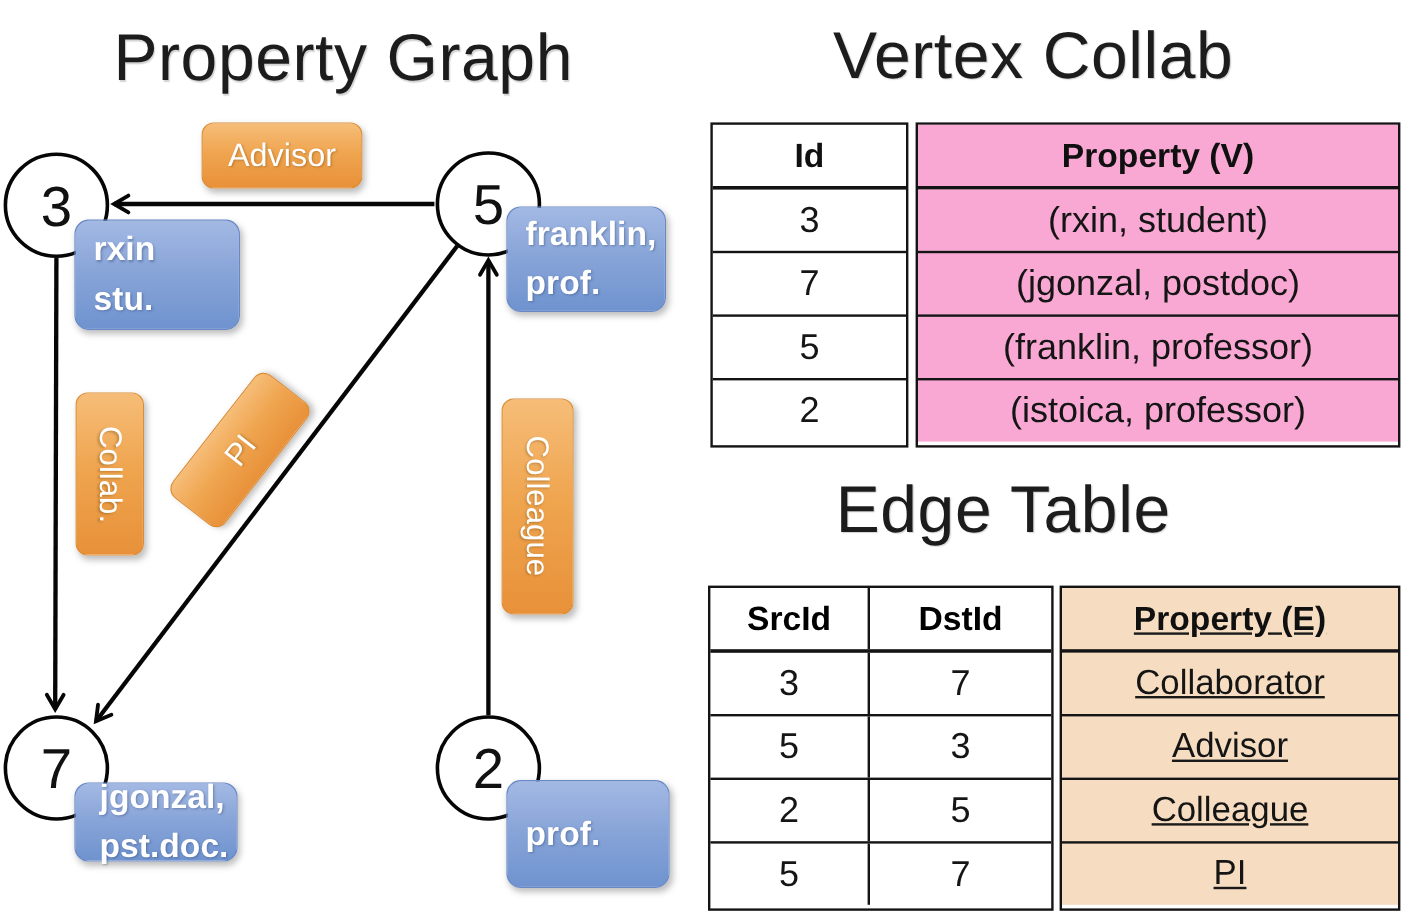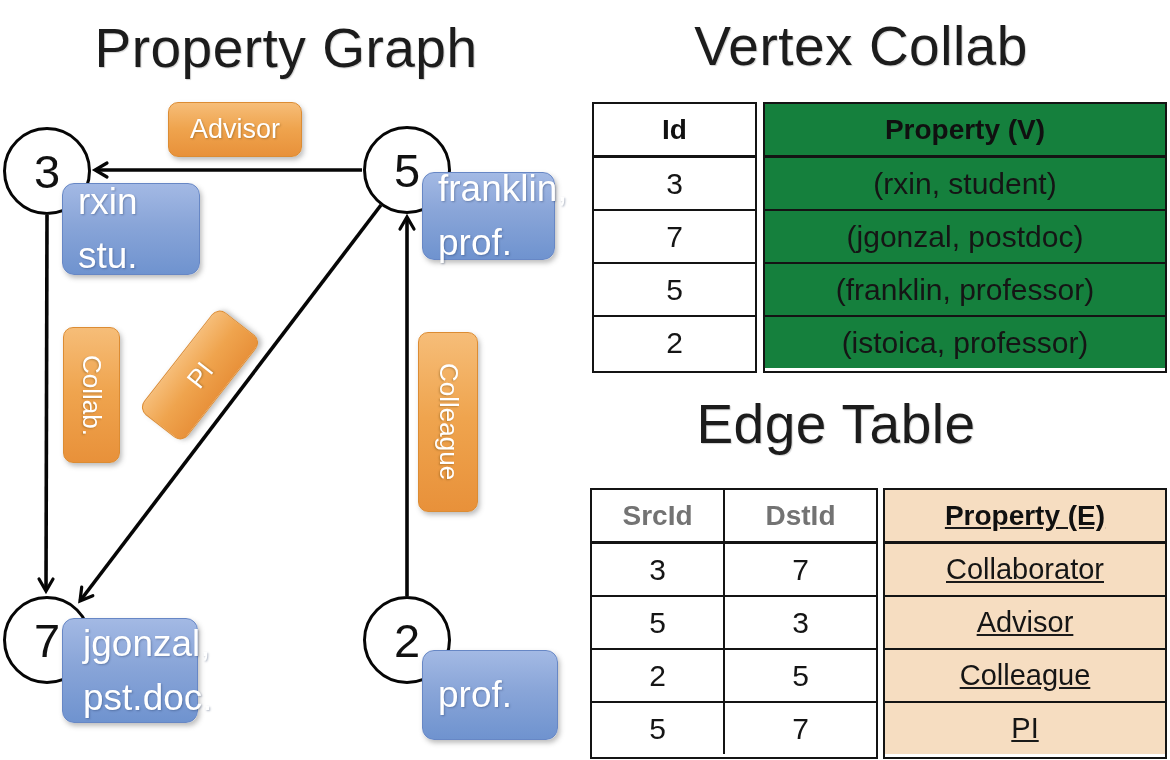--- a/index.html
+++ b/index.html
@@ -35,64 +35,64 @@
   }
   .advisor   { left:168px; top:102px; width:134px; height:55px; }
   .collab    { left:63px;  top:327px; width:57px;  height:136px; writing-mode:vertical-rl; font-size:26px; }
   .colleague { left:418px; top:332px; width:60px;  height:180px; writing-mode:vertical-rl; font-size:26px; }
   .pi        { left:135px; top:347px; width:130px; height:56px; transform:rotate(-52deg); font-size:26px; }
 
   .vlabel {
     position:absolute; box-sizing:border-box;
     background:linear-gradient(180deg,#a3b9e4 0%, #89a5d8 45%, #6f93cf 100%);
     border:1.5px solid #6787c5; border-radius:12px;
-    color:#fff; font-size:37px; font-weight:400; line-height:1.45;
+    color:#fff; font-size:28px; font-weight:700; line-height:1.45;
     padding-left:15px; display:flex; flex-direction:column; justify-content:center;
     text-shadow:1px 1px 2px rgba(30,50,90,0.35);
     box-shadow:2px 3px 5px rgba(110,110,110,0.45);
   }
   .rxin     { left:62px;  top:183px; width:138px; height:92px; }
   .franklin { left:422px; top:172px; width:133px; height:88px; }
-  .jgonzal  { left:62px;  top:618px; width:136px; height:105px;padding-left:20px; }
+  .jgonzal  { left:62px;  top:652px; width:136px; height:66px;padding-left:20px; }
   .istoica  { left:422px; top:650px; width:136px; height:90px; }
 
   .tbox {
     position:absolute; box-sizing:border-box; background:#fff;
     border:2.5px solid #141414;
   }
   .th {
     height:51px; display:flex; align-items:center; justify-content:center;
     font-size:28px; font-weight:bold; color:#101010;
     border-bottom:3px solid #141414; box-sizing:content-box;
   }
   .td {
     height:51px; display:flex; align-items:center; justify-content:center;
     font-size:30px; font-weight:300; color:#151515;
     border-top:2.5px solid #141414;
   }
   .td.first { border-top:none; }
-  .bluecell { background:#15803d; }
+  .bluecell { background:#f9a8d4; }
   .tancell  { background:#f6ddc1; }
 
   .vt-id   { left:592px; top:102px; width:165px; height:270.5px; }
   .vt-prop { left:763px; top:102px; width:404px; height:270.5px; }
   .vt-prop .td { font-size:30px; }
 
   .et-left { left:590px; top:488px; width:288px; height:270.5px; }
   .et-prop { left:883px; top:488px; width:284px; height:270.5px;text-decoration:underline; }
   .et-prop .td { font-size:29px; }
 
   .erow { display:flex; }
   .erow .cell {
     height:51px; display:flex; align-items:center; justify-content:center;
     font-size:30px; font-weight:300; color:#151515;
   }
   .erow .c-src { width:131px; }
   .erow .c-dst { flex:1; border-left:2.5px solid #141414; }
-  .erow.hdr .cell { font-size:28px; font-weight:bold; color:#737373; }
+  .erow.hdr .cell { font-size:28px; font-weight:bold; color:#000000; }
   .erow.hdr { border-bottom:3px solid #141414; }
   .erow.r2, .erow.r3, .erow.r4 { border-top:2.5px solid #141414; }
 </style>
 </head>
 <body>
 
 <div class="stage">
 
   <div class="big-title" style="left:36px; top:16px; width:500px;">Property Graph</div>
   <div class="big-title" style="left:576px; top:14px; width:570px;">Vertex Collab</div>

